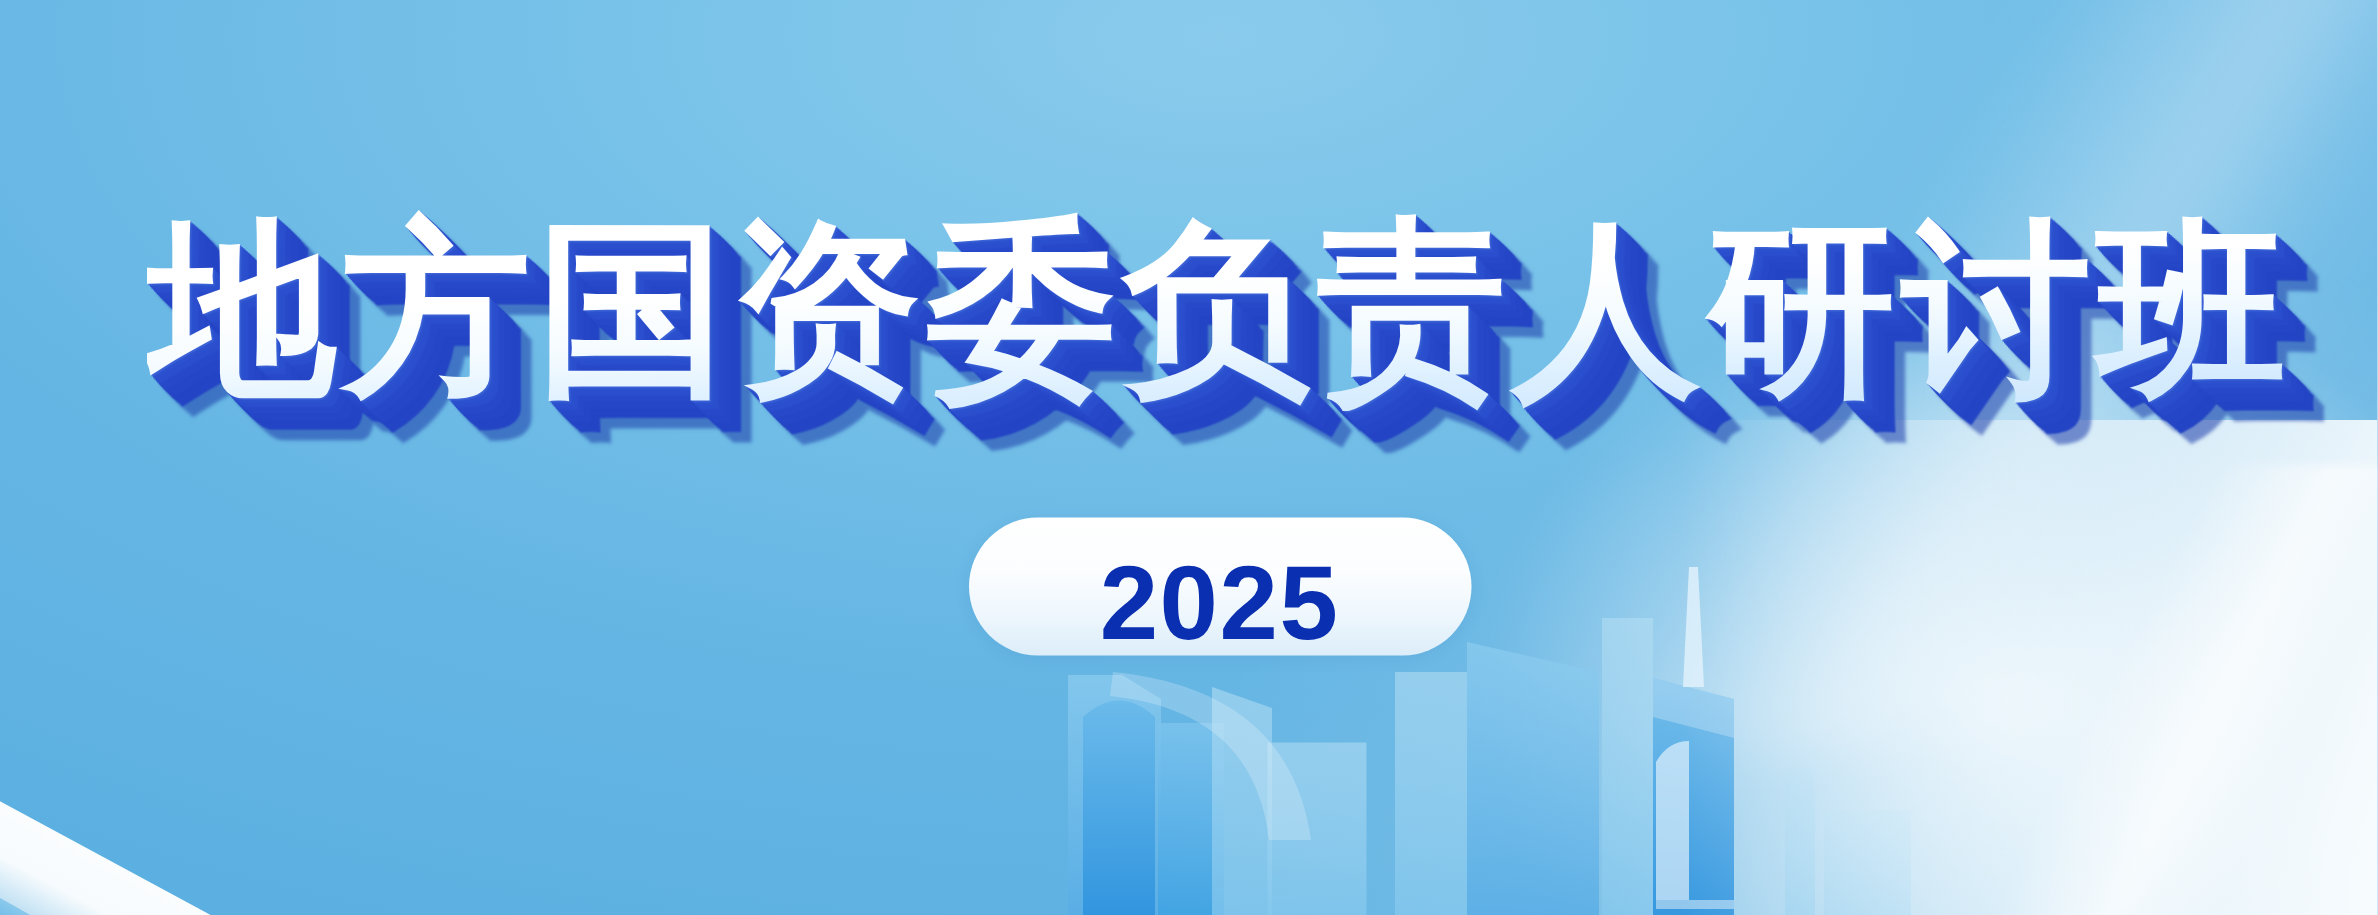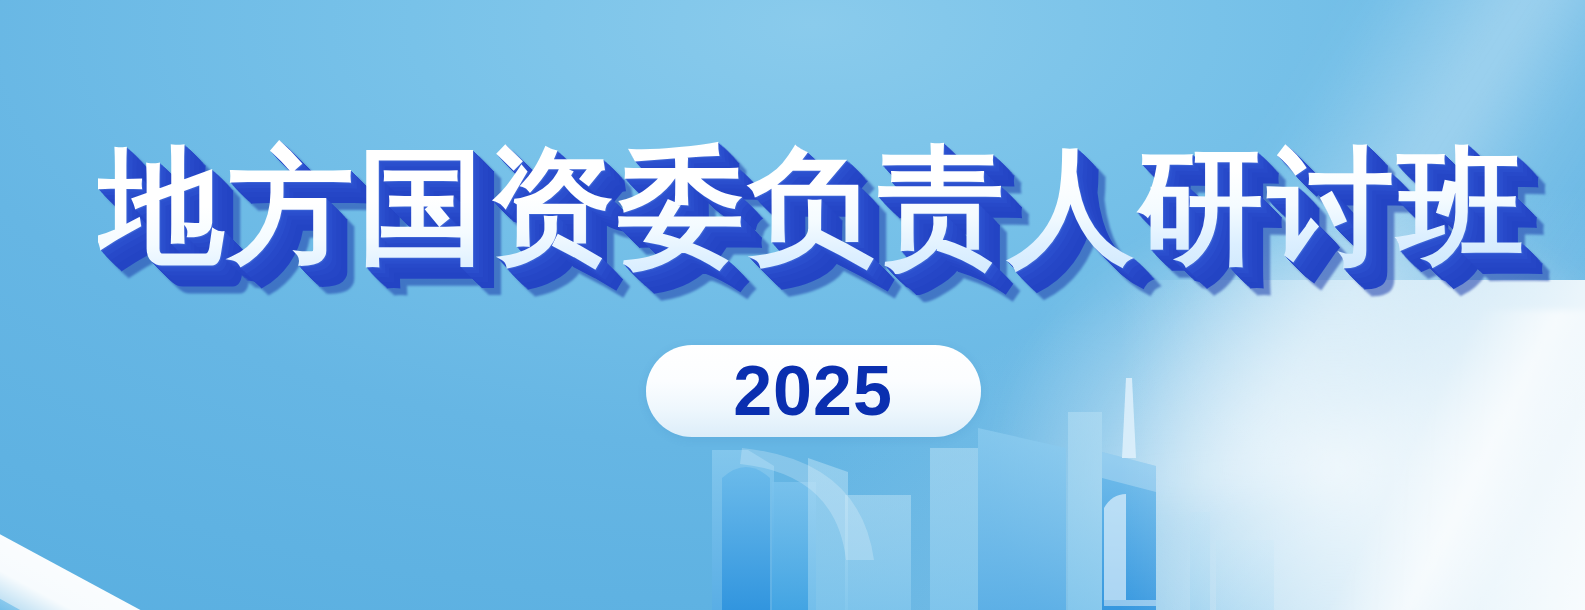--- a/index.html
+++ b/index.html
@@ -91,21 +91,21 @@
   }
 
   
   #pill-wrap {
     position: absolute;
     top: 345px; left: 0; right: 0;
     text-align: center;
   }
   #pill {
     display: inline-flex;
-    align-items: center;
+    align-items: flex-end;
     justify-content: center;
     width: 335px;
     height: 92px;
     border-radius: 46px;
     background: linear-gradient(180deg, #ffffff 0%, #fbfdff 40%, #eef7fd 70%, #dcedf9 100%);
     box-shadow: 0 2px 10px rgba(40,110,170,0.12);
   }
   #pill-text {
     font-family: "Liberation Sans", "DejaVu Sans", sans-serif;
     font-size: 70px;

